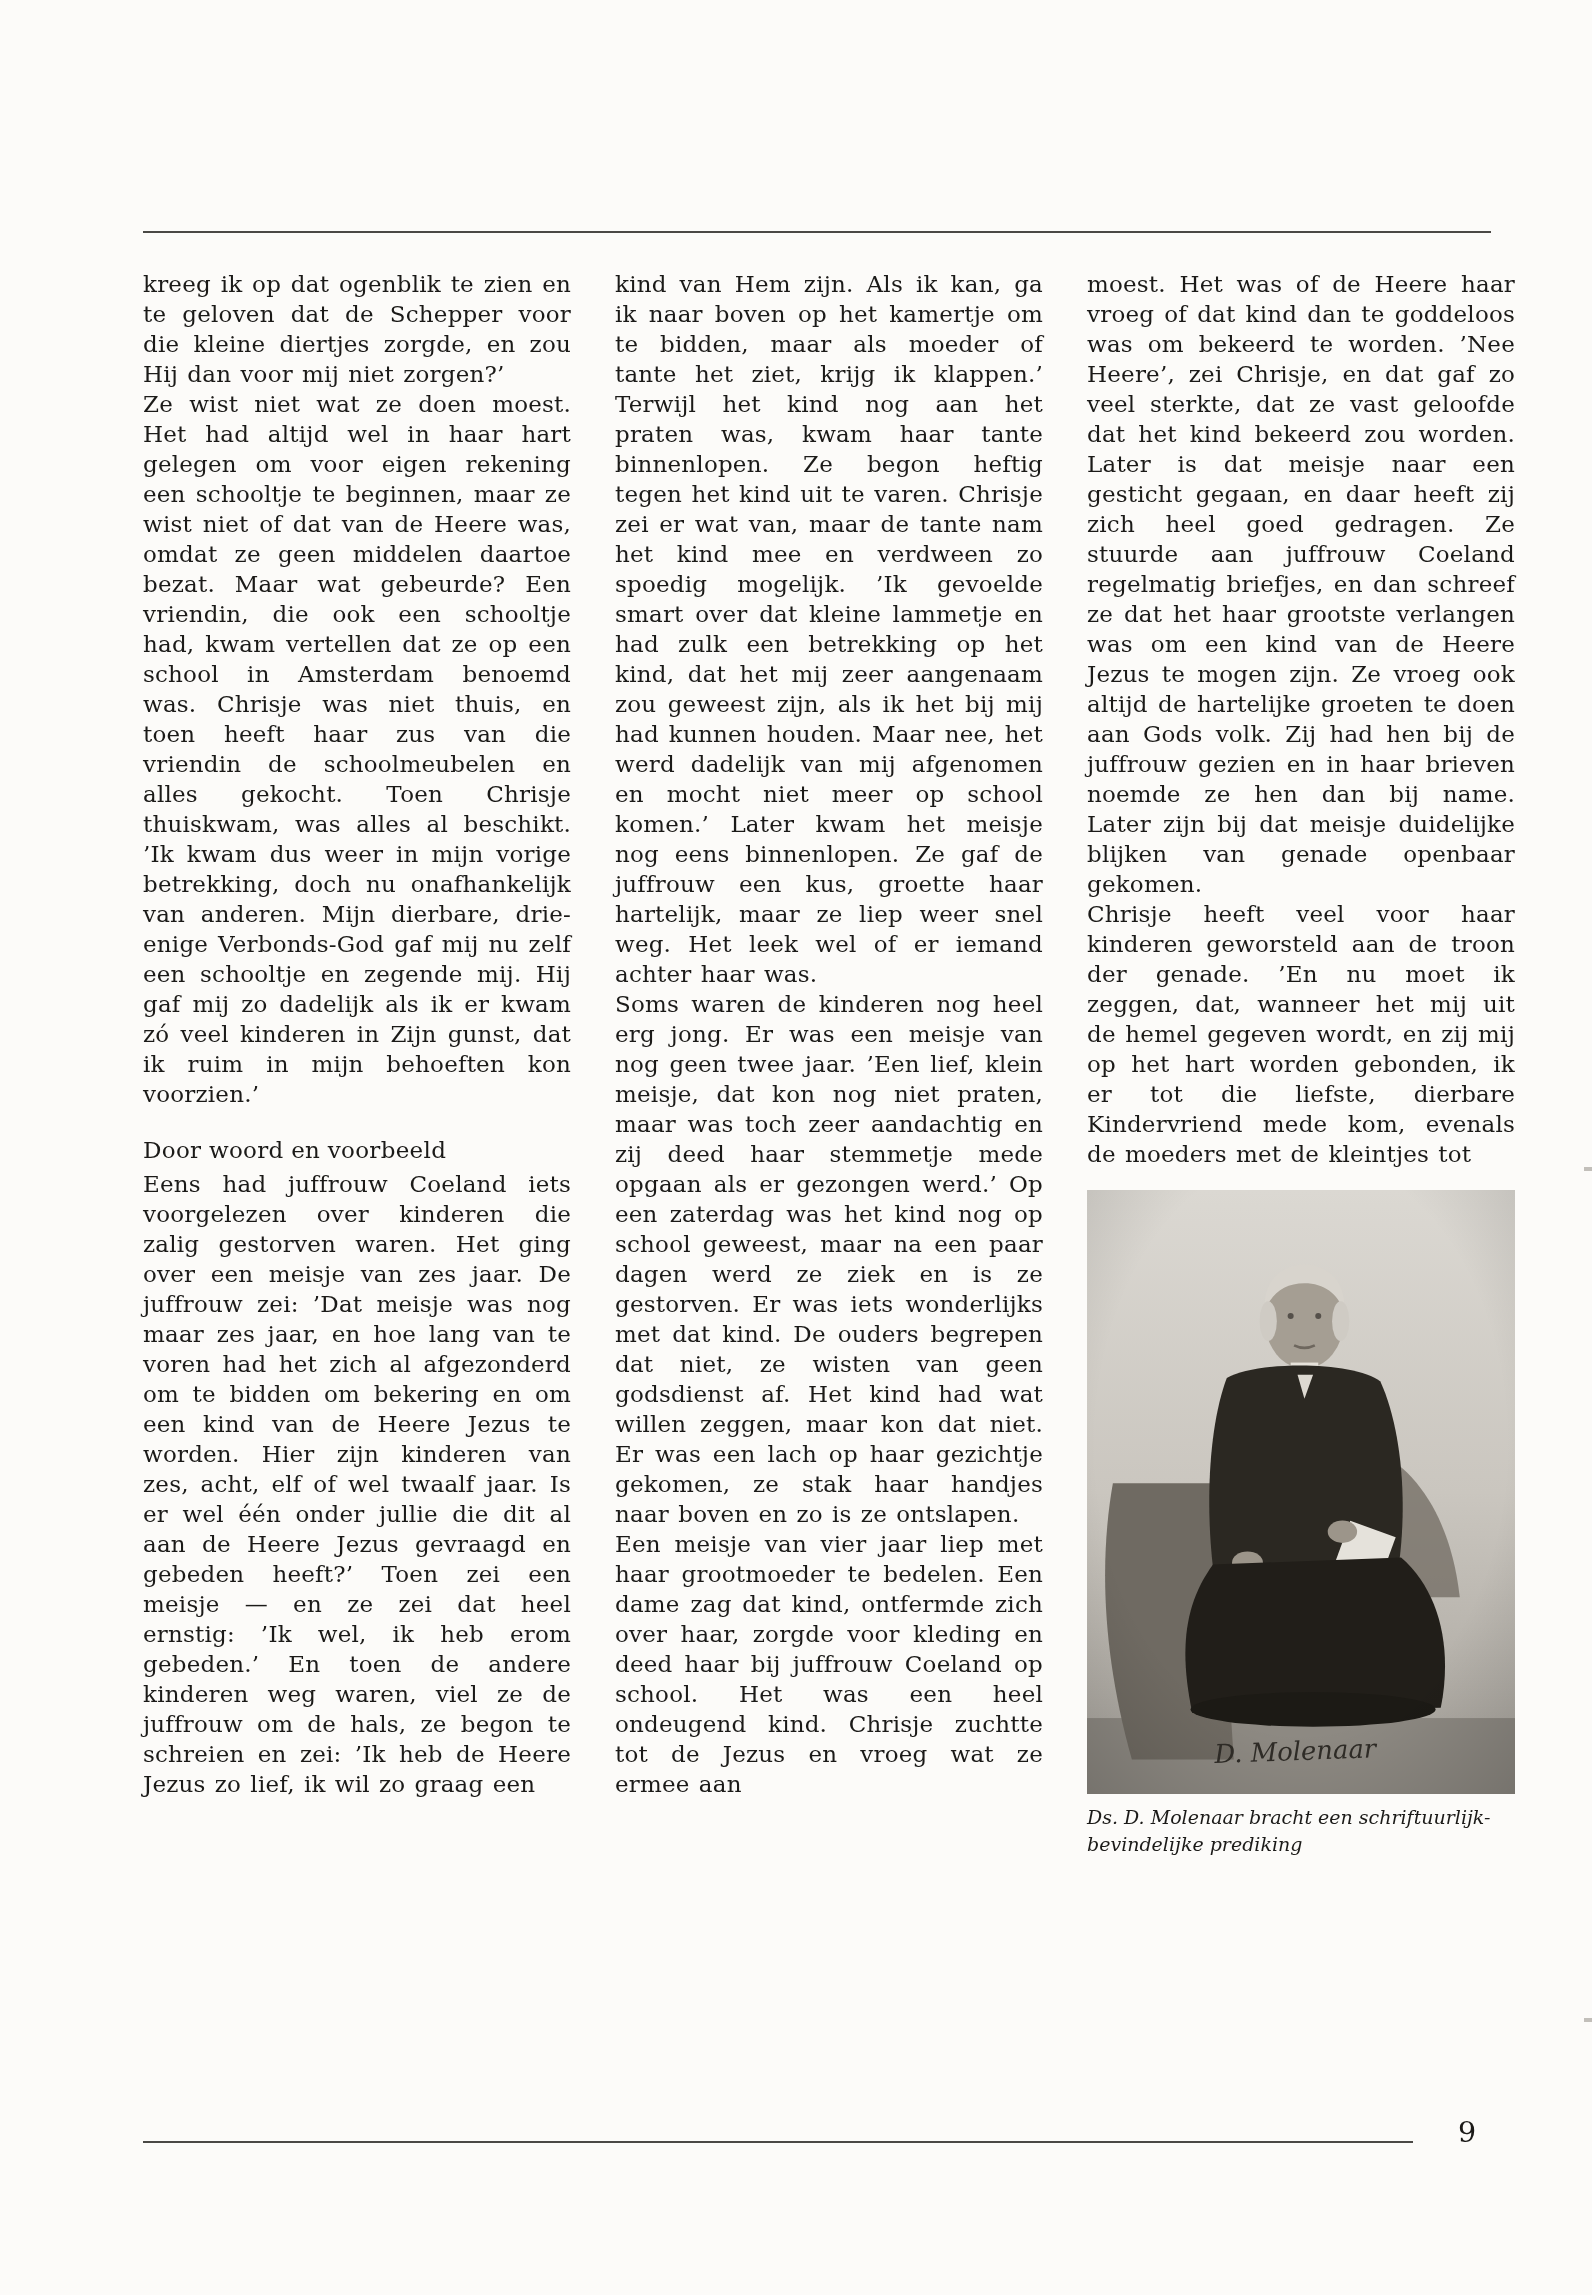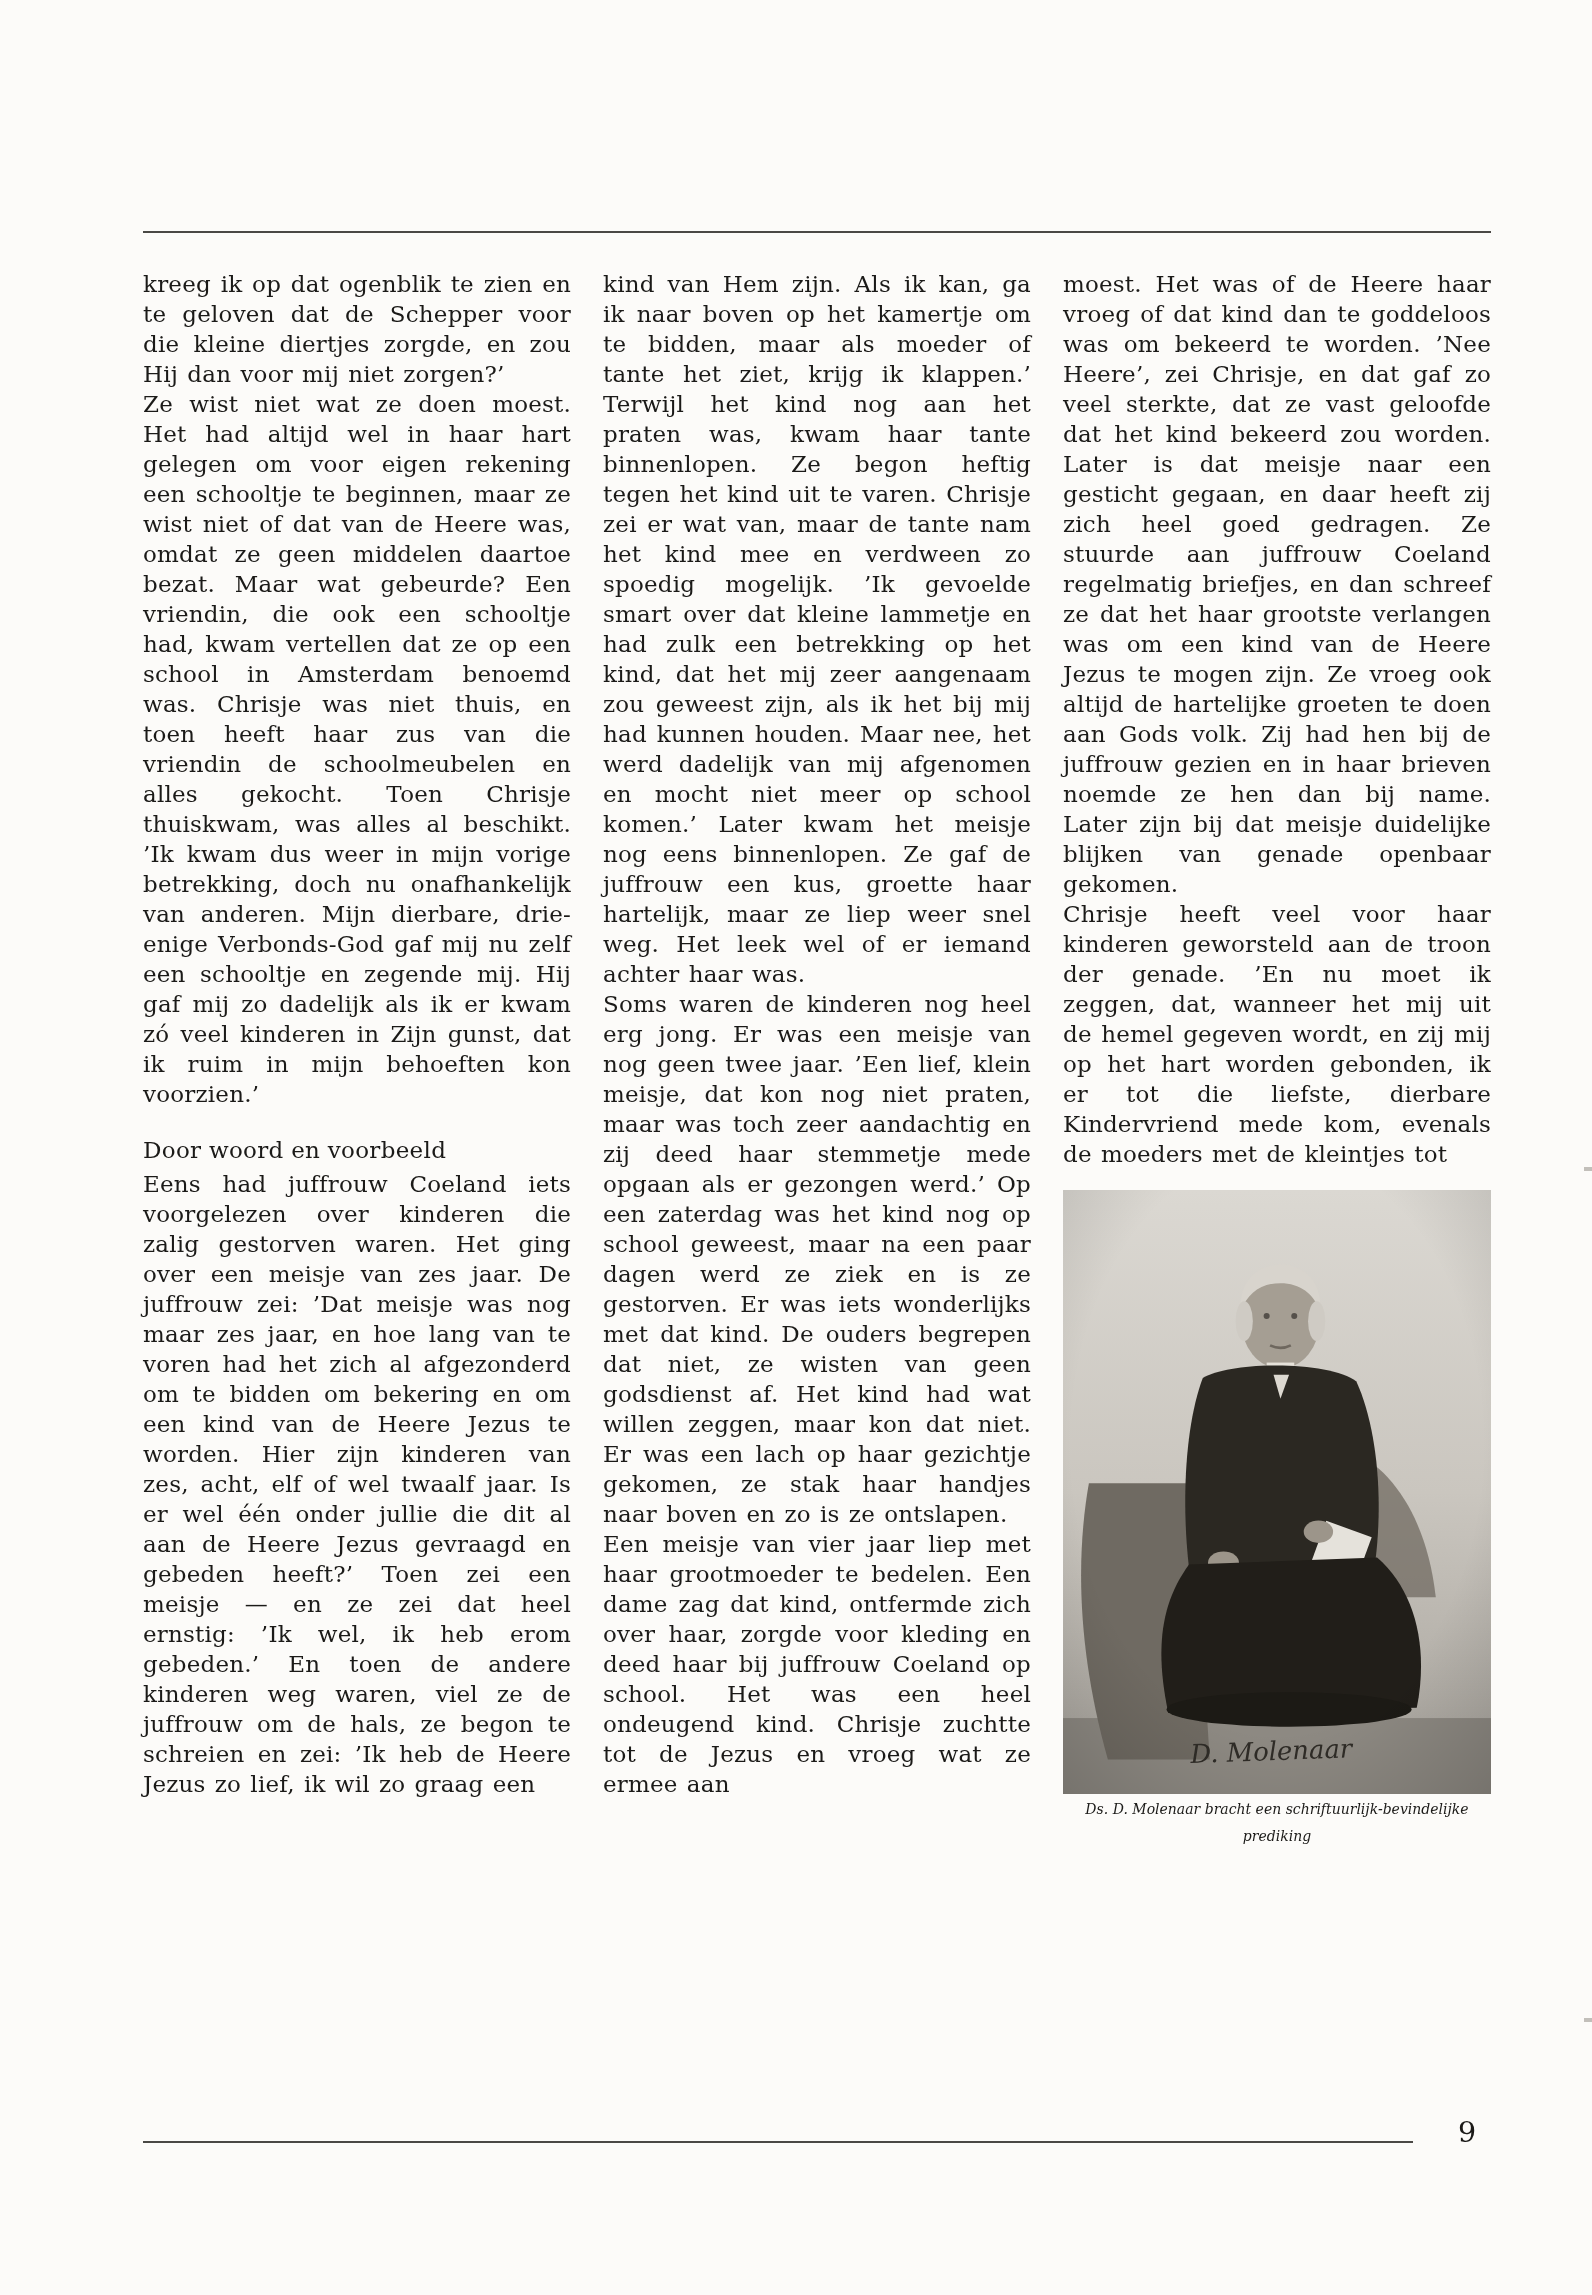--- a/index.html
+++ b/index.html
@@ -23,21 +23,21 @@
   }
   .rule-top  { left: 143px; top: 231px;  width: 1348px; }
   .rule-bottom { left: 143px; top: 2141px; width: 1270px; }
 
   .text-block {
     position: absolute;
     left: 143px;
     top: 269px;
     width: 1348px;
     display: flex;
-    gap: 32px;
+    gap: 44px;
   }
   .col {
     flex: 0 0 428px;
     width: 428px;
   }
   .col p {
     margin: 0;
     font-size: 23px;
     line-height: 30px;
     text-align: justify;
@@ -53,26 +53,25 @@
     letter-spacing: 0.3px;
     margin: 26px 0 3.5px 0;
   }
   figure {
     margin: 21px 0 0 0;
   }
   .portrait {
     display: block;
   }
   figcaption {
-    font-size: 14px;
+    font-size: 19px;
     line-height: 27px;
     font-style: italic;
-    margin-top: 2px;
+    margin-top: 10px;
     color: #1b1a18;
-    text-align: center;
   }
   .page-number {
     position: absolute;
     left: 1458px;
     top: 2116px;
     font-size: 28.5px;
     color: #1b1a18;
   }
   .scan-mark {
     position: absolute;

